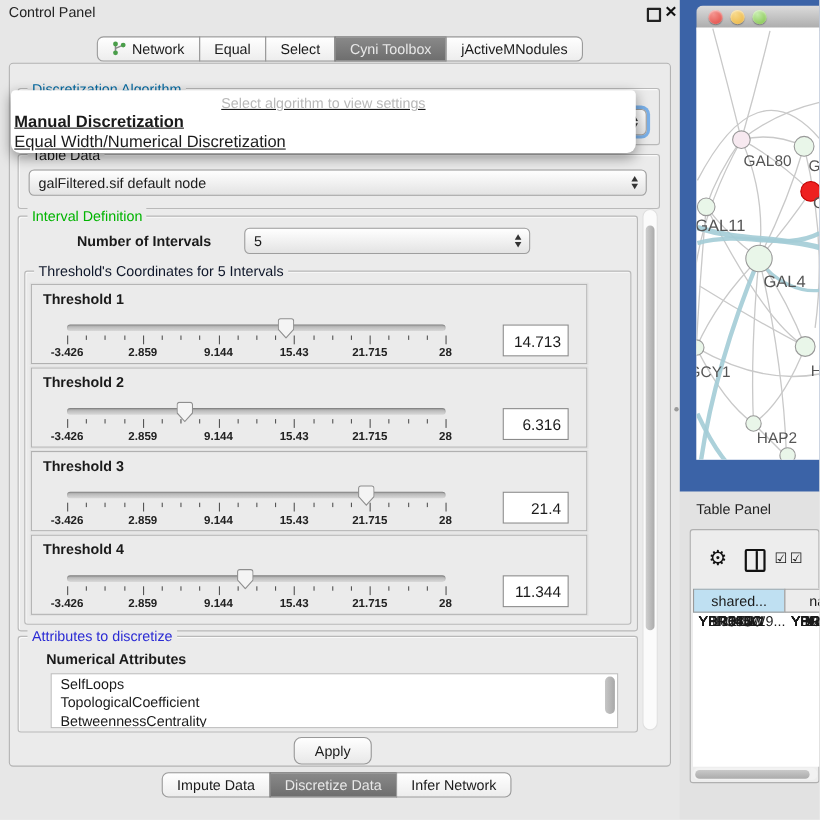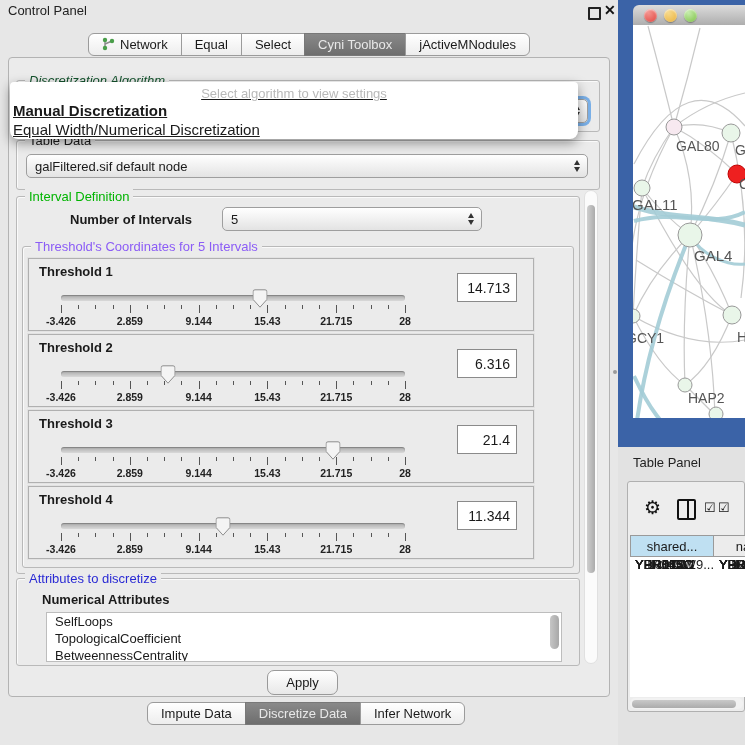--- a/index.html
+++ b/index.html
@@ -52,21 +52,21 @@
   .th-label{position:absolute;left:10px;top:5px;font-size:13px;font-weight:bold;}
   .track{position:absolute;left:32px;width:344px;top:36px;height:6px;border-radius:3px;
          background:linear-gradient(#a9a9a9,#d9d9d9);box-shadow:inset 0 1px 1px rgba(0,0,0,.25);}
   .handle{position:absolute;top:-6px;transform:translateX(-50%);width:15px;height:19px;}
   .ticks{position:absolute;left:32px;width:344px;top:46px;height:9px;}
   .tick{position:absolute;top:0;width:1px;height:4px;background:#555;}
   .tick.major{height:8px;}
   .ticklabels{position:absolute;left:32px;width:344px;top:56px;height:12px;
               font-size:10.5px;font-weight:bold;color:#222;}
   .ticklabels span{position:absolute;transform:translateX(-50%);white-space:nowrap;}
-  .valbox{position:absolute;right:16px;top:14px;width:60px;height:29px;border:1px solid #8a8a8a;
+  .valbox{position:absolute;right:16px;top:36px;width:60px;height:29px;border:1px solid #8a8a8a;
           background:#fff;font-size:14px;box-sizing:border-box;display:flex;align-items:center;
           justify-content:flex-end;padding-right:6px;}
 
   
   #attr-list{left:46px;top:612px;width:516px;height:50px;background:#ffffff;
              border:1px solid #bdbdbd;overflow:hidden;box-sizing:border-box;}
   .attr-item{font-size:13px;padding:1px 0 1px 8px;height:15px;}
   #attr-scroll{position:absolute;right:2px;top:2px;width:9px;height:34px;border-radius:5px;
                background:linear-gradient(90deg,#c6c6c6,#a8a8a8);}
 
@@ -136,21 +136,21 @@
     </div>
   <div class="jtab sel">
       <span>Cyni Toolbox</span>
     </div>
   <div class="jtab">
       <span>jActiveMNodules</span>
     </div>
 </div>
 
 <div class="abs grp" style="left:16px;top:80px;width:582px;height:50px;">
-  <span class="gt" style="color:#14532d;font-style:italic;">Discretization Algorithm</span>
+  <span class="gt" style="color:#0369a1;">Discretization Algorithm</span>
 </div>
 <div class="abs combo" id="algo-combo">
   <div class="arrows">
       <div class="arr-up"></div>
       <div class="arr-dn"></div>
     </div>
 </div>
 
 <div class="abs" id="algo-popup">
   <div id="popup-hint">Select algorithm to view settings</div>
@@ -175,21 +175,21 @@
 <div class="abs" style="left:70px;top:212px;font-size:13px;font-weight:bold;">Number of Intervals</div>
 <div class="abs combo" style="left:222px;top:207px;width:260px;">
   <span>5</span>
   <div class="arrows">
       <div class="arr-up"></div>
       <div class="arr-dn"></div>
     </div>
 </div>
 
 <div class="abs grp" style="left:22px;top:246px;width:550px;height:320px;">
-  <span class="gt" style="color:#8b5cf6;">Threshold's Coordinates for 5 Intervals</span>
+  <span class="gt" style="color:#0f172a;">Threshold's Coordinates for 5 Intervals</span>
 </div>
 
 <div class="threshold" style="top:258px;">
   <div class="th-label">Threshold 1</div>
   <div class="track">
       <div class="handle" style="left: 57.7197%;"><svg width="15" height="19" viewBox="0 0 15 19">
           <path d="M2.5 0.8 h10 a2 2 0 0 1 2 2 v7.6 L7.5 18.2 L0.5 10.4 V2.8 a2 2 0 0 1 2-2 z" fill="#f4f4f4" stroke="#8e8e8e"></path>
         </svg></div>
     </div>
   <div class="ticks">

